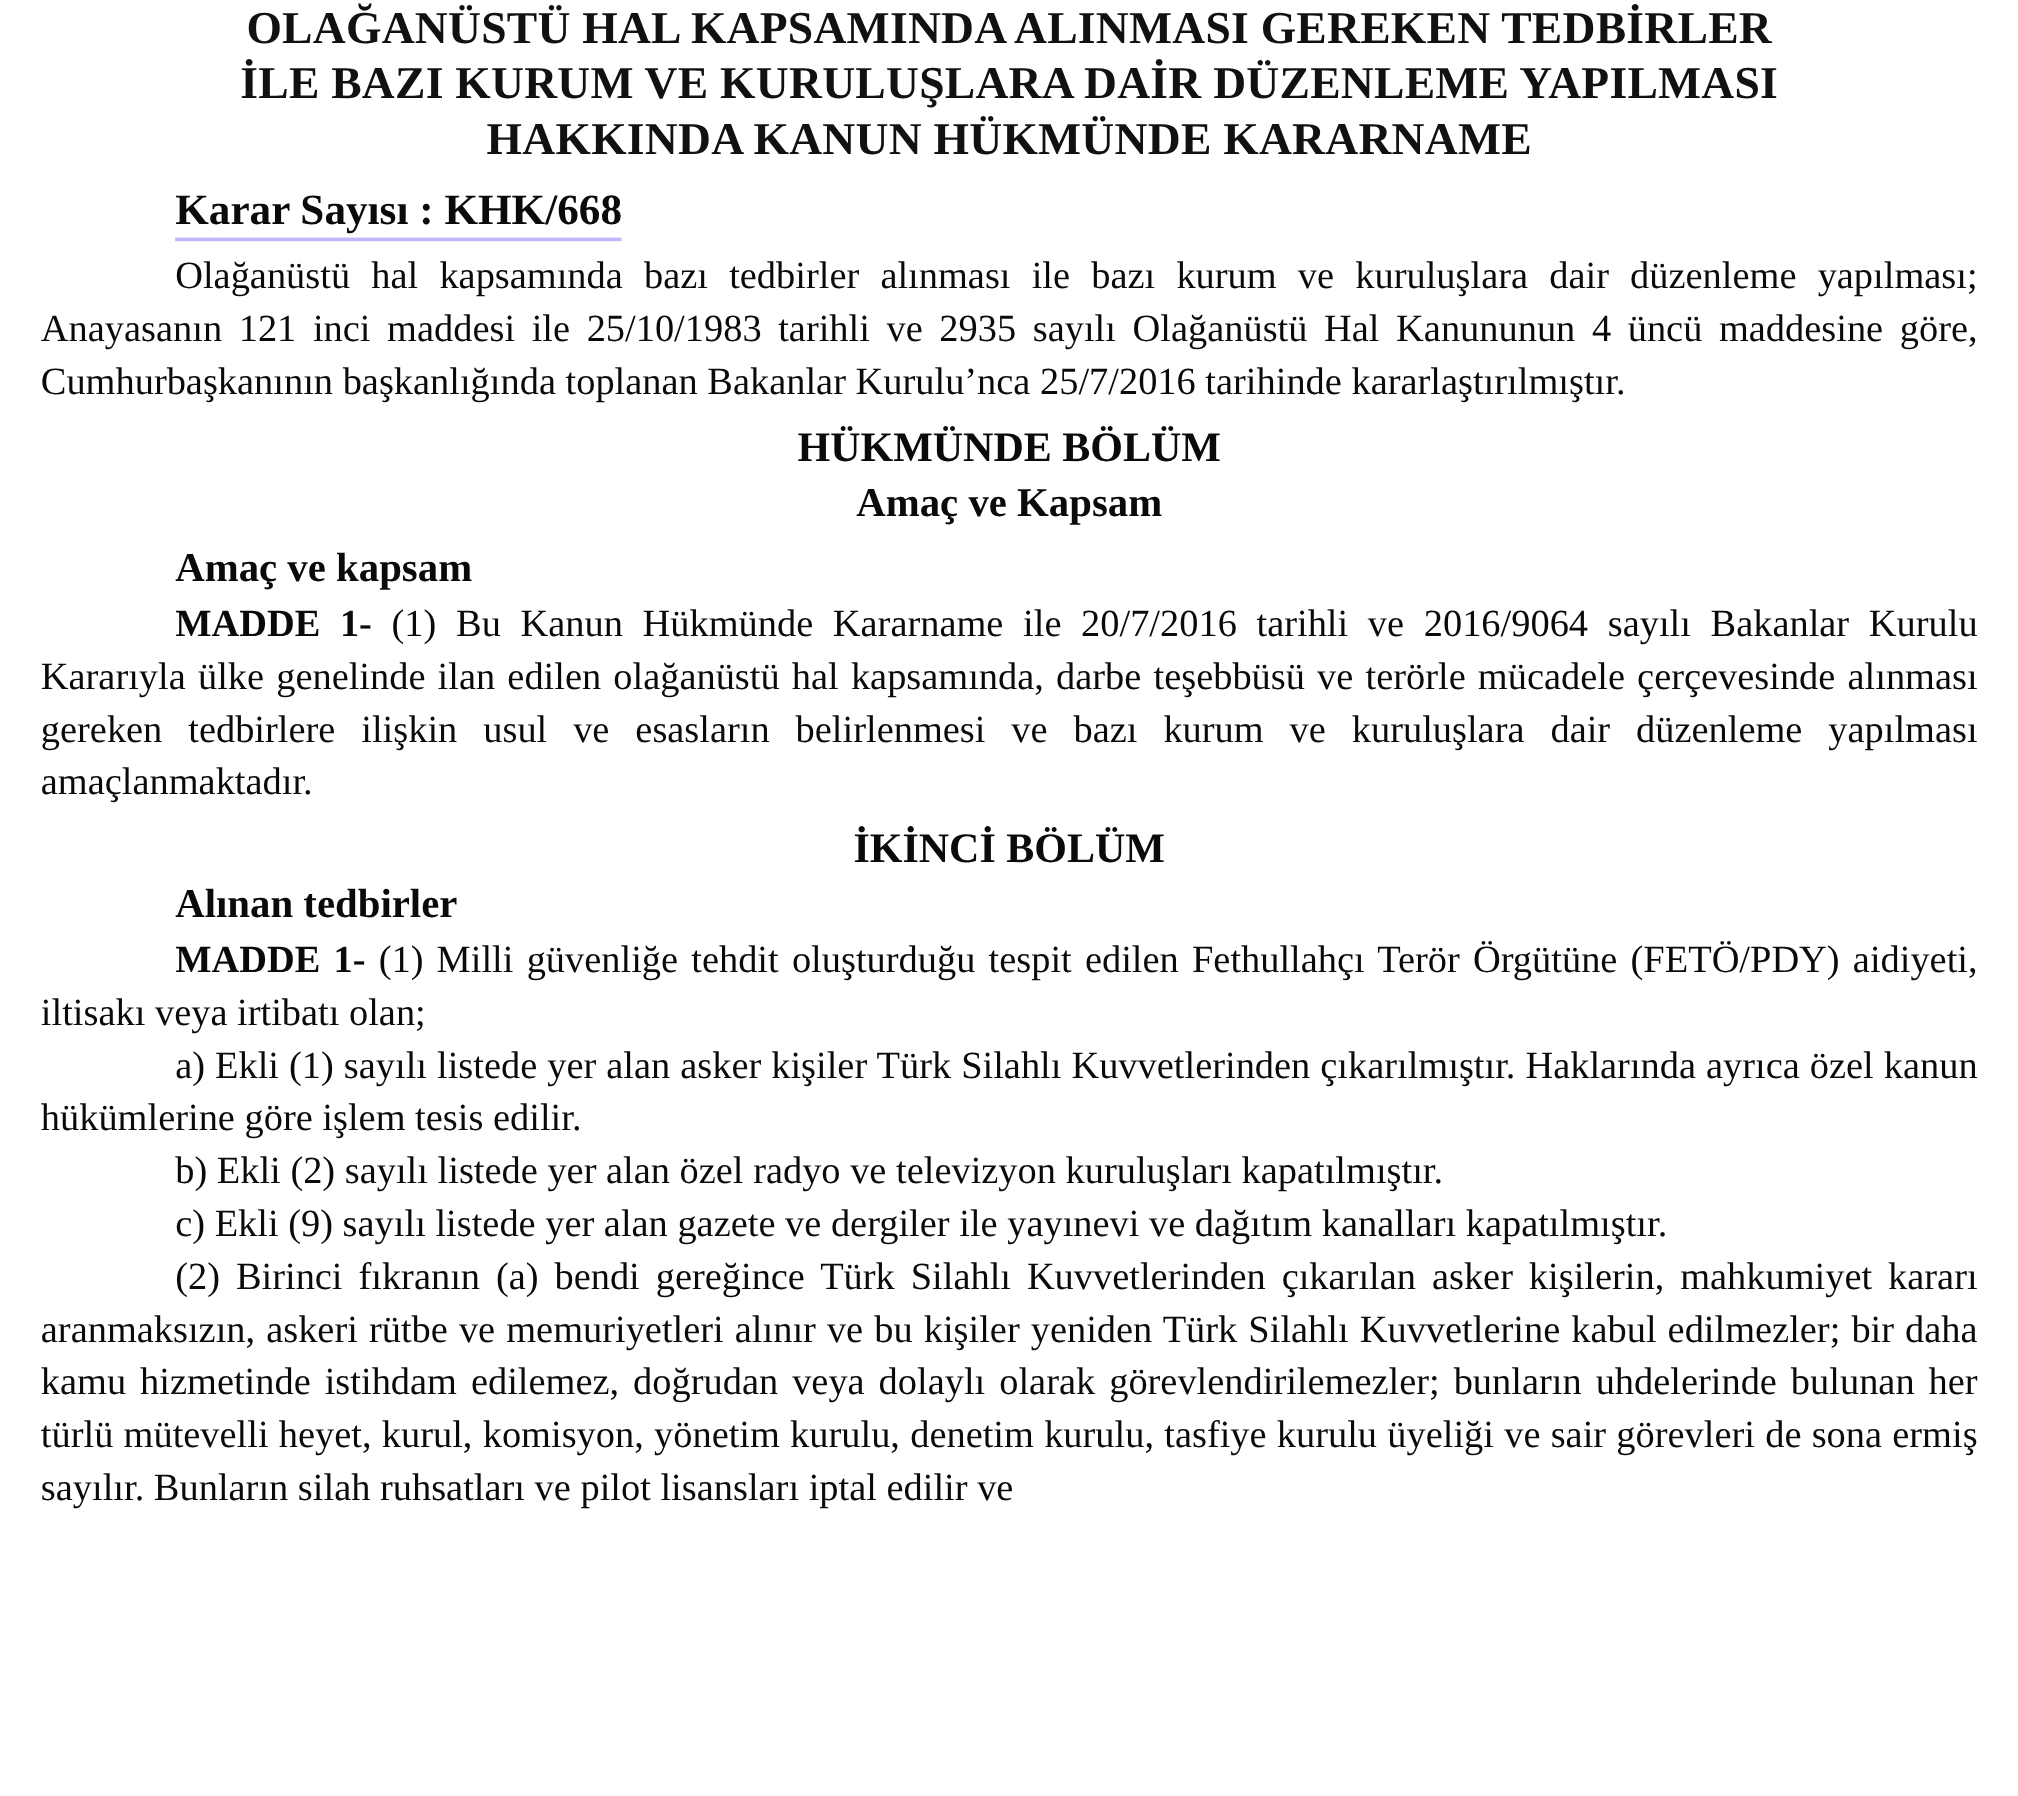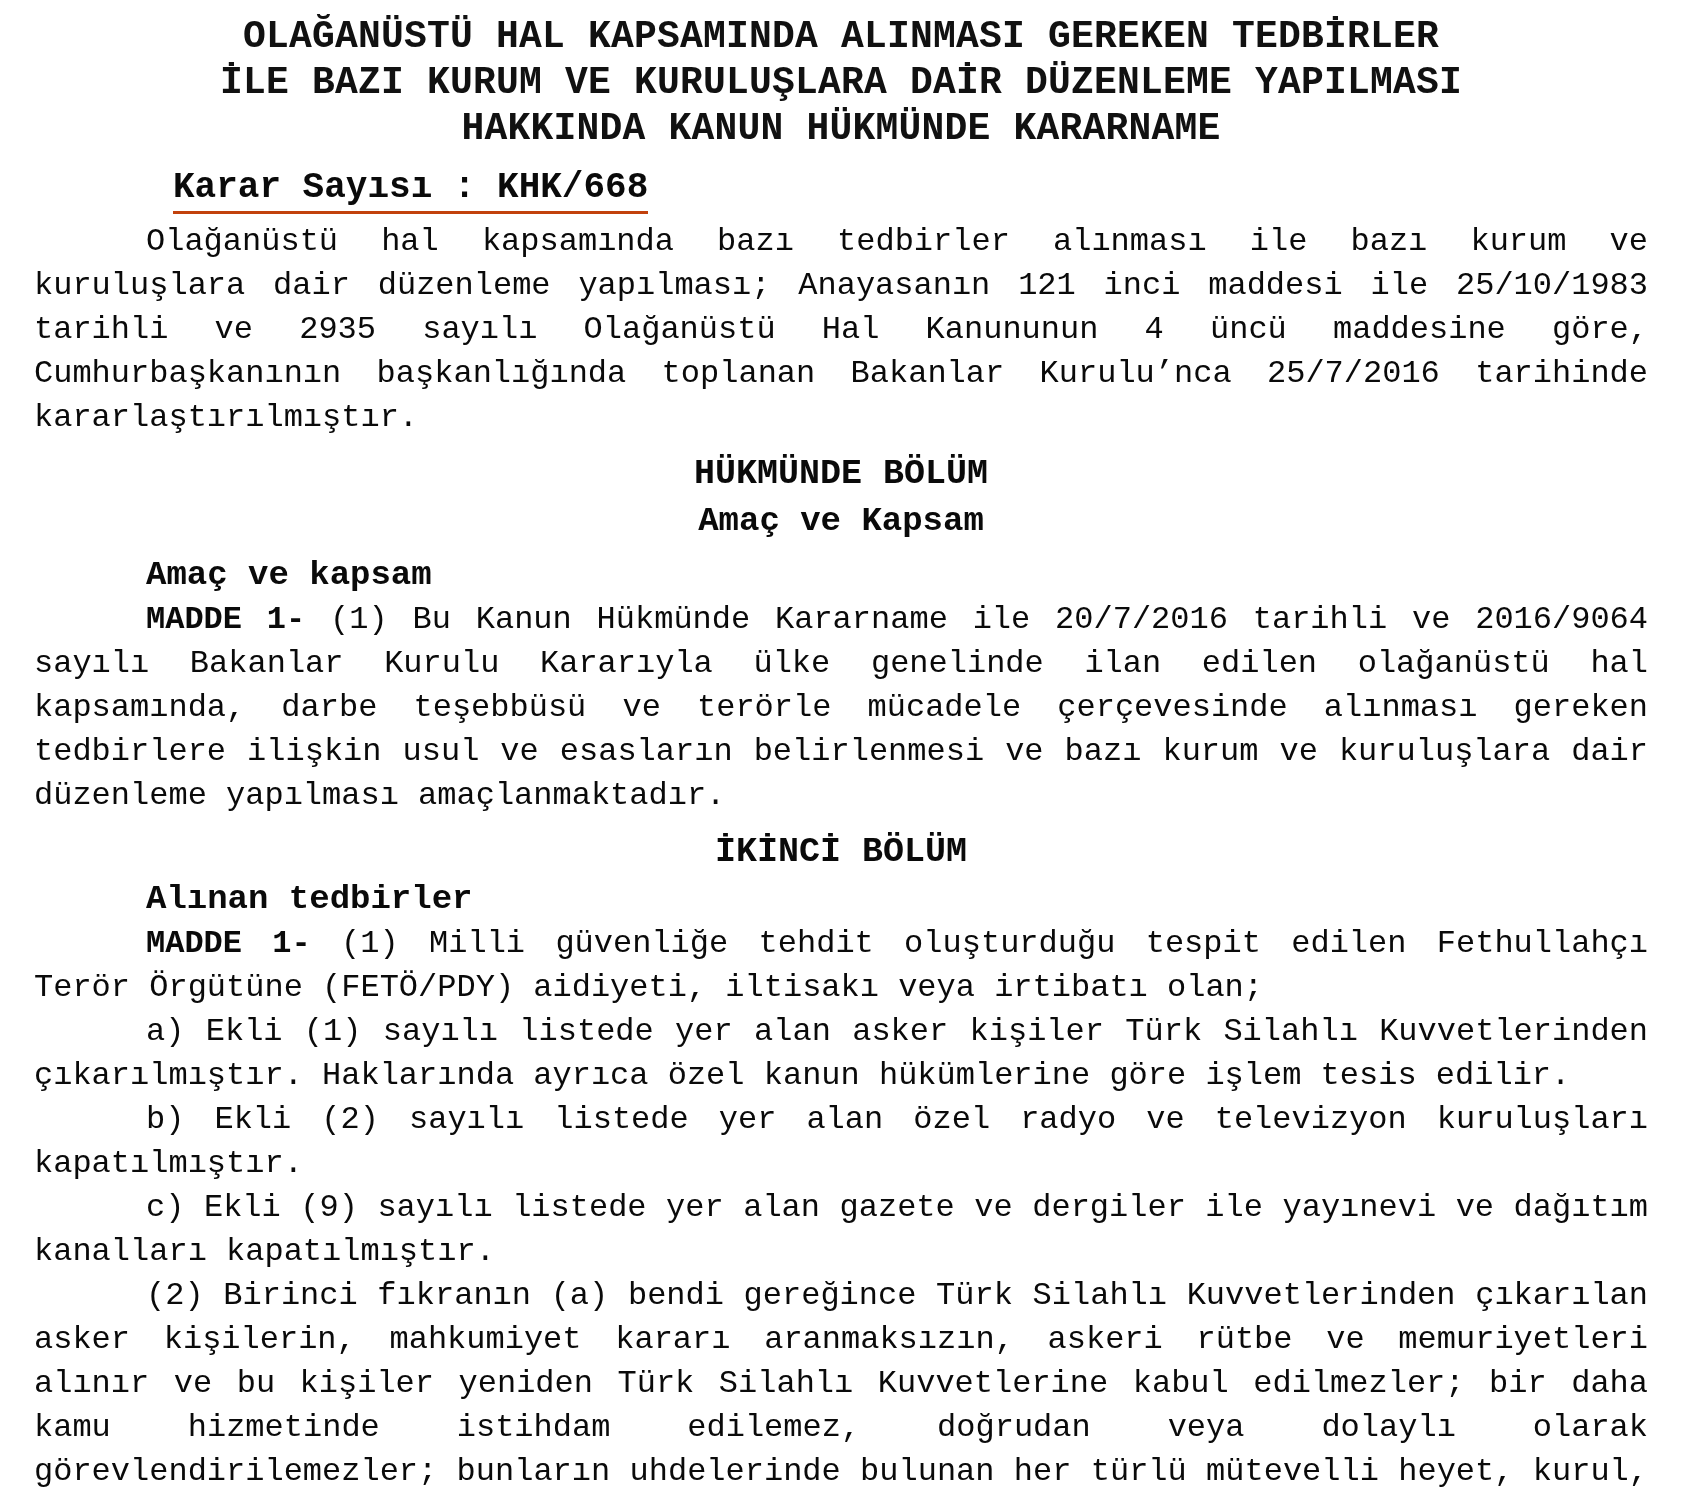--- a/index.html
+++ b/index.html
@@ -13,23 +13,22 @@
     height: 1497px;
     overflow: hidden;
     font-family: "Liberation Serif", "DejaVu Serif", serif;
     color: #0a0a0a;
   }
   .page {
     position: relative;
     width: 1682px;
     height: 1497px;
     box-sizing: border-box;
-    padding: 14px 34px 0 34px;
+    padding: 1px 34px 0 34px;
     background: #ffffff;
-    font-family: Liberation Mono, monospace;
   }
 
   
   .doc-title {
     text-align: center;
     font-weight: bold;
     font-size: 38px;
     line-height: 46px;
     letter-spacing: 0.2px;
     margin: 0 0 4px 0;
@@ -42,24 +41,23 @@
 
   
   .karar-line {
     margin: 14px 0 6px 0;
     padding-left: 112px;
   }
   .karar-text {
     font-weight: bold;
     font-size: 36px;
     line-height: 44px;
-    border-bottom: 3px solid #c2410c;
+    border-bottom: 3px solid #c4b5fd;
     padding-bottom: 1px;
     display: inline-block;
-    margin-left: 27px;
   }
 
   
   p.body {
     margin: 0;
     font-size: 32px;
     line-height: 44px;
     text-align: justify;
     text-justify: inter-word;
     text-indent: 112px;

